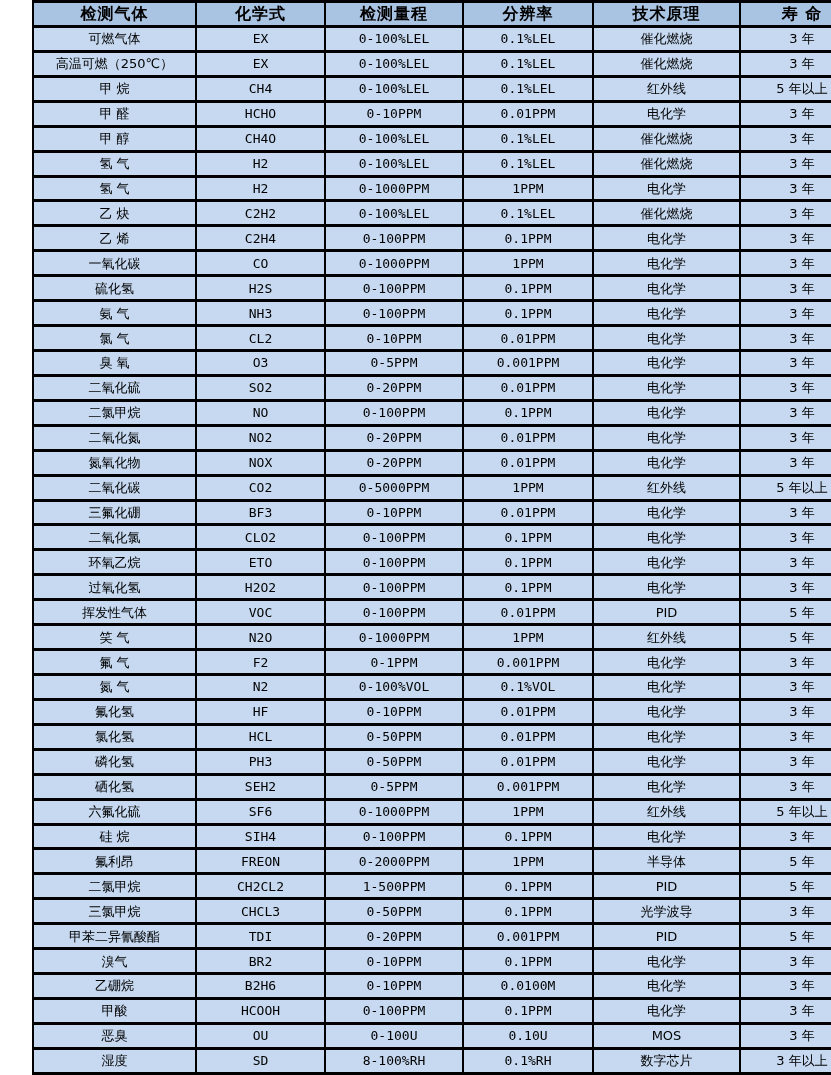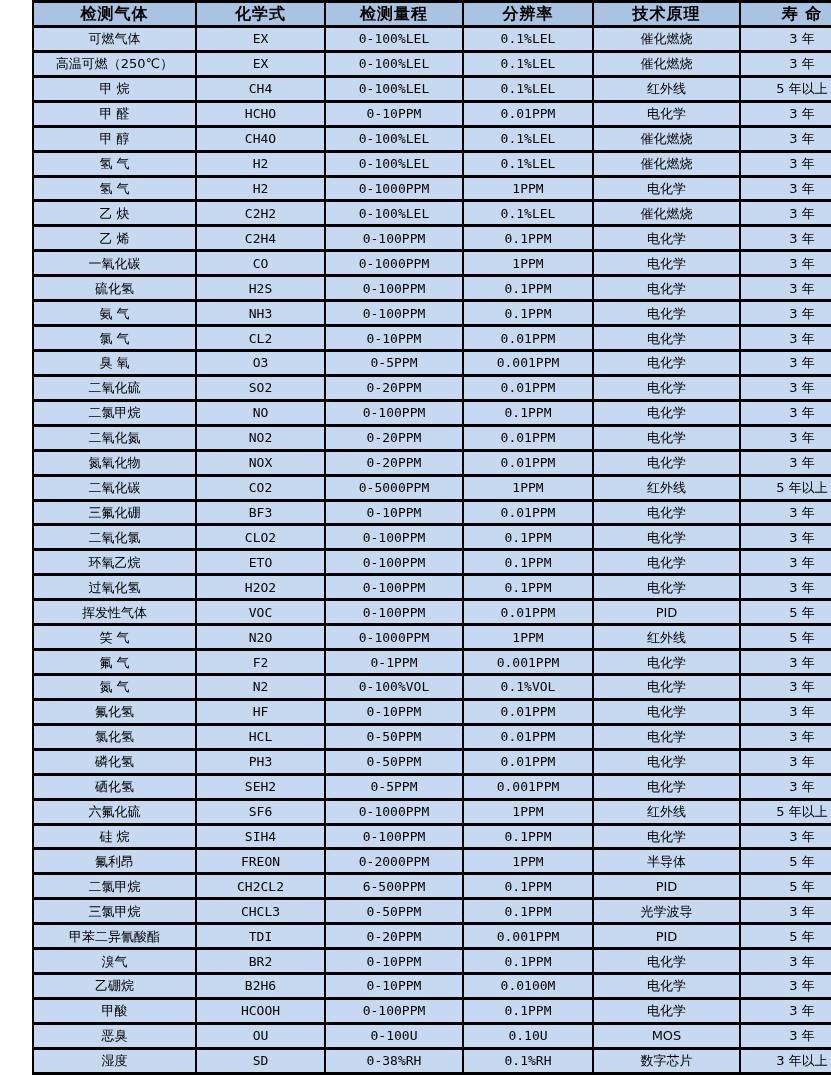--- a/index.html
+++ b/index.html
@@ -353,21 +353,21 @@
           <td class="col0">氟利昂</td>
           <td class="col1">FREON</td>
           <td class="col2">0-2000PPM</td>
           <td class="col3">1PPM</td>
           <td class="col4">半导体</td>
           <td class="col5">5 年</td>
         </tr>
         <tr>
           <td class="col0">二氯甲烷</td>
           <td class="col1">CH2CL2</td>
-          <td class="col2">6-500PPM</td>
+          <td class="col2">1-500PPM</td>
           <td class="col3">0.1PPM</td>
           <td class="col4">PID</td>
           <td class="col5">5 年</td>
         </tr>
         <tr>
           <td class="col0">三氯甲烷</td>
           <td class="col1">CHCL3</td>
           <td class="col2">0-50PPM</td>
           <td class="col3">0.1PPM</td>
           <td class="col4">光学波导</td>
@@ -409,20 +409,20 @@
           <td class="col0">恶臭</td>
           <td class="col1">OU</td>
           <td class="col2">0-100U</td>
           <td class="col3">0.10U</td>
           <td class="col4">MOS</td>
           <td class="col5">3 年</td>
         </tr>
         <tr>
           <td class="col0">湿度</td>
           <td class="col1">SD</td>
-          <td class="col2">0-38%RH</td>
+          <td class="col2">8-100%RH</td>
           <td class="col3">0.1%RH</td>
           <td class="col4">数字芯片</td>
           <td class="col5">3 年以上</td>
         </tr>
       </tbody>
   </table>
 </div>
 
 </body></html>

